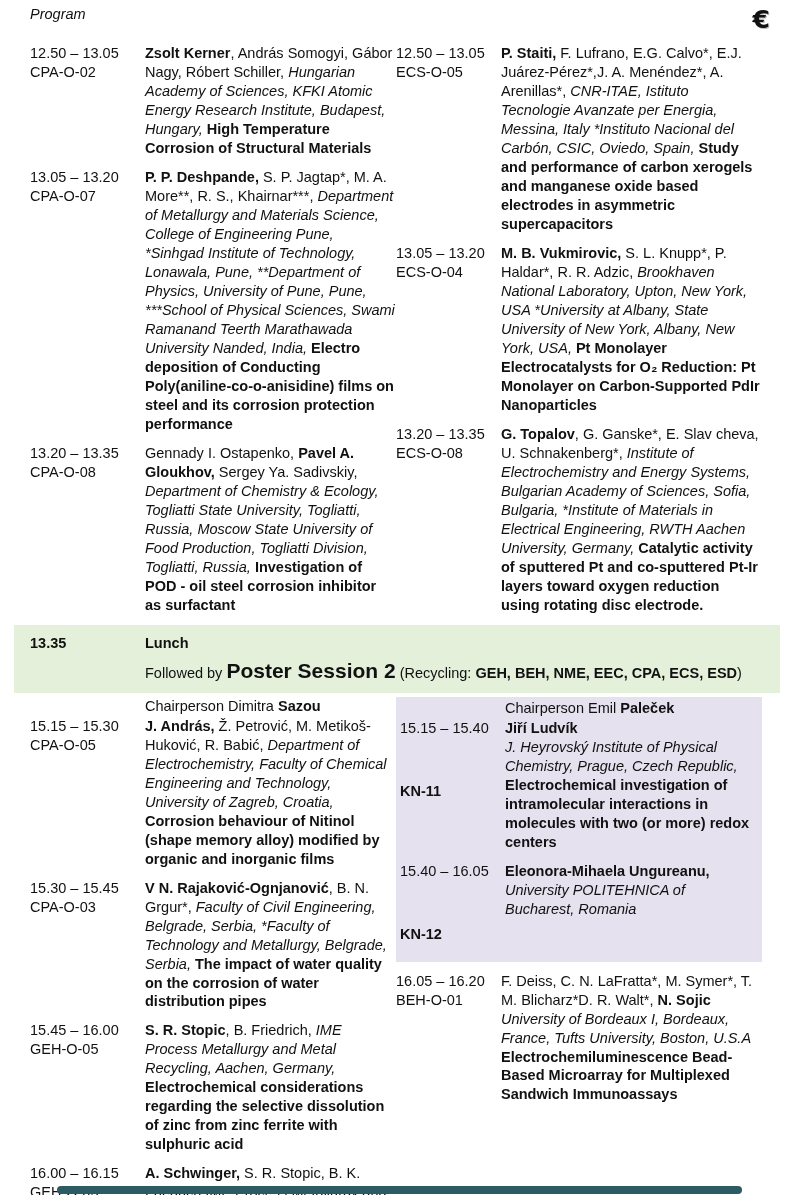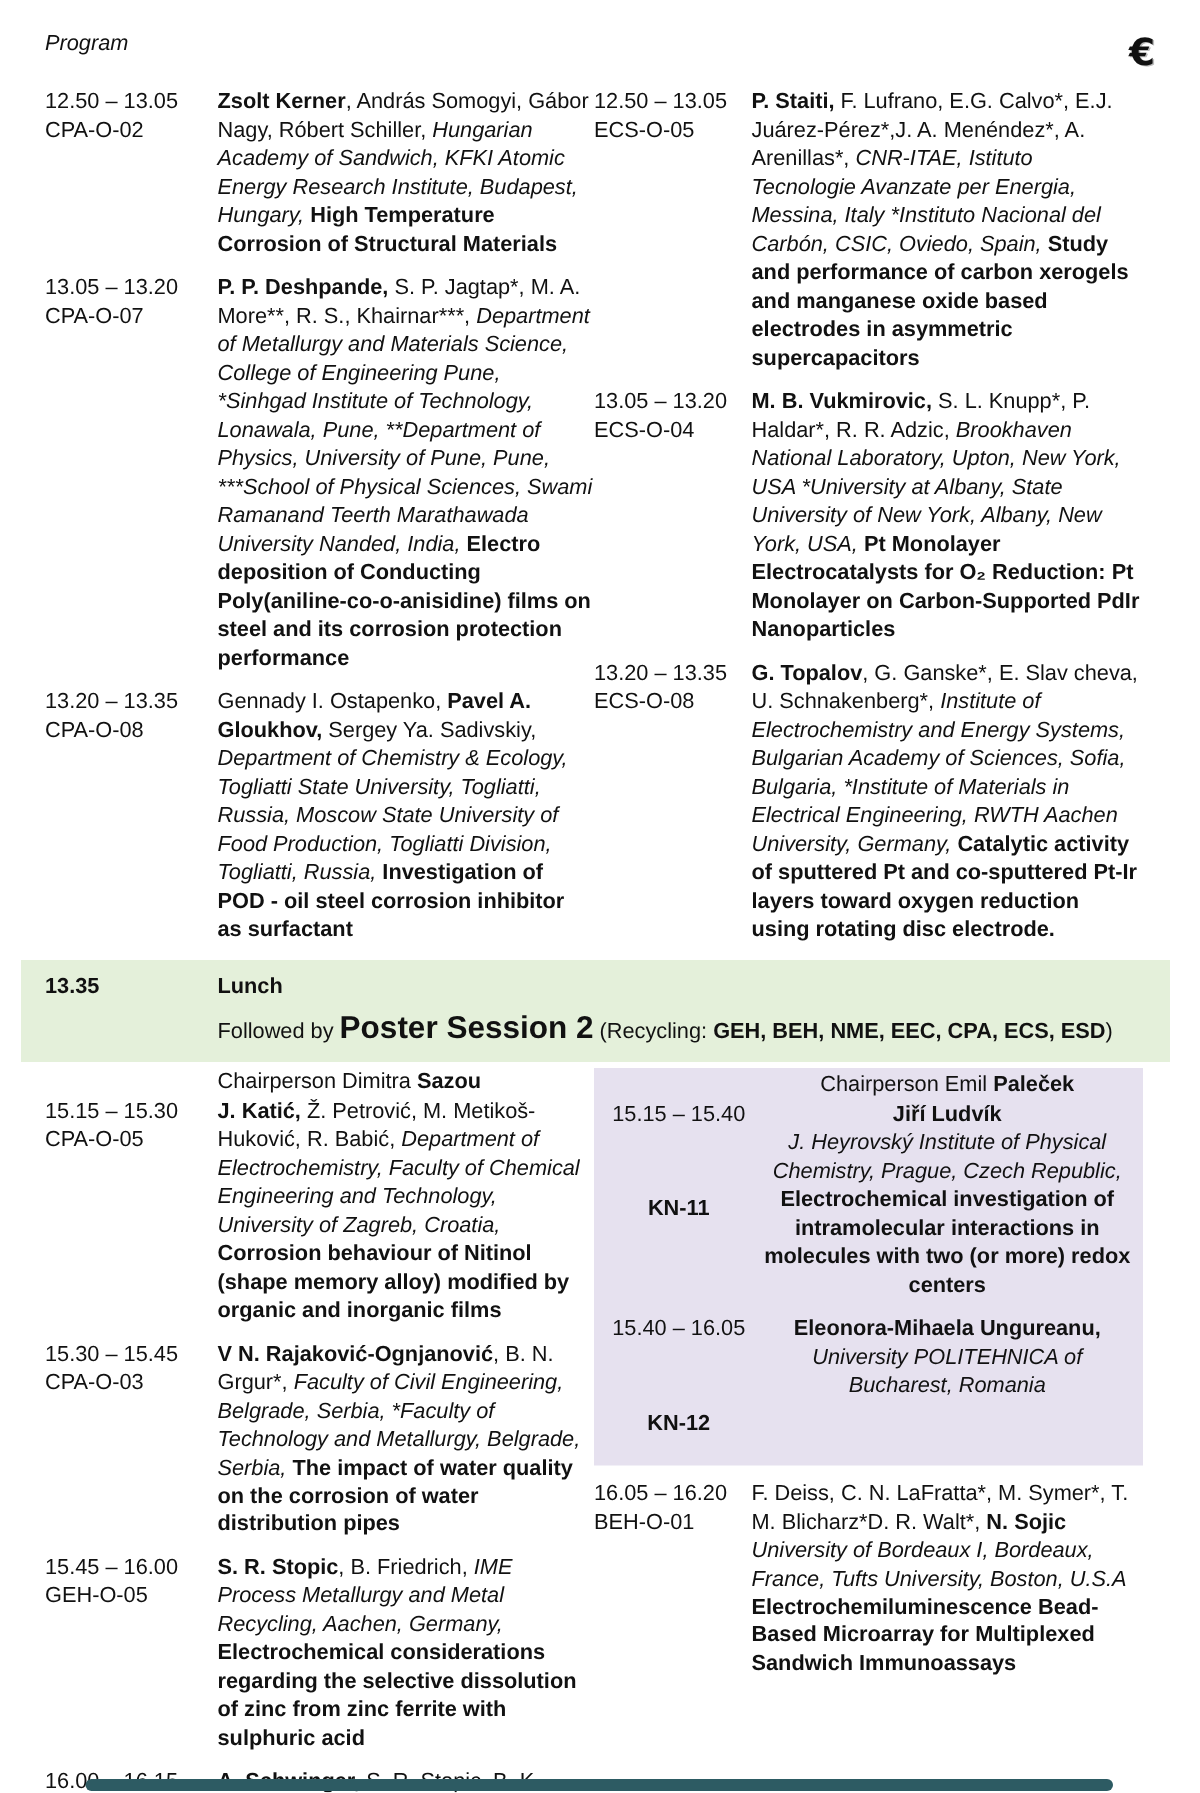--- a/index.html
+++ b/index.html
@@ -12,21 +12,21 @@
     color: #111111;
     font-family: "Liberation Sans", sans-serif;
     font-size: 14.5px;
     line-height: 1.31;
     overflow: hidden;
   }
   .header {
     display: flex;
     justify-content: space-between;
     align-items: flex-start;
-    padding: 20px 30px 0 30px;
+    padding: 5px 30px 0 30px;
   }
   .program-title { font-style: italic; }
   .logo {
     font-family: "DejaVu Sans", sans-serif;
     font-size: 25px;
     font-weight: 700;
     line-height: 1;
     margin-top: 2px;
     text-shadow: 1px 1px 0 #bbbbbb;
   }
@@ -48,21 +48,21 @@
     width: 766px;
     padding: 9px 10px 10px 16px;
     display: flex;
   }
   .lunch-meta { width: 115px; flex: none; font-weight: 700; }
   .lunch-content { flex: 1; }
   .lunch-label { font-weight: 700; }
   .lunch-line2 { margin-top: 5px; }
   .afternoon { margin-top: 4px; }
   .chair-line { margin-left: 115px; margin-bottom: 1px; }
-  .keynote-block { padding: 2px 4px 8px 4px; margin-bottom: 10px; text-align: center; }
+  .keynote-block { padding: 2px 4px 8px 4px; margin-bottom: 10px; }
   .keynote-block .chair-line { margin-left: 105px; }
   .footer-bar {
     position: absolute;
     left: 57px;
     top: 1186px;
     width: 685px;
     height: 8px;
     border-radius: 4px;
   }
 </style>
@@ -76,21 +76,21 @@
     <div class="logo">€</div>
   </div>
 
   <div class="columns">
     <div class="col-left">
   <div class="entry">
     <div class="entry-meta">
       <div>12.50 – 13.05</div>
       <div>CPA-O-02</div>
     </div>
-    <div class="entry-desc"><span class="s-b">Zsolt Kerner</span><span class="s-r">, András Somogyi, Gábor Nagy, Róbert Schiller, </span><span class="s-i">Hungarian Academy of Sandwich, KFKI Atomic Energy Research Institute, Budapest, Hungary, </span><span class="s-b">High Temperature Corrosion of Structural Materials</span></div>
+    <div class="entry-desc"><span class="s-b">Zsolt Kerner</span><span class="s-r">, András Somogyi, Gábor Nagy, Róbert Schiller, </span><span class="s-i">Hungarian Academy of Sciences, KFKI Atomic Energy Research Institute, Budapest, Hungary, </span><span class="s-b">High Temperature Corrosion of Structural Materials</span></div>
   </div>
 
   <div class="entry">
     <div class="entry-meta">
       <div>13.05 – 13.20</div>
       <div>CPA-O-07</div>
     </div>
     <div class="entry-desc"><span class="s-b">P. P. Deshpande,</span><span class="s-r"> S. P. Jagtap*, M. A. More**, R. S., Khairnar***, </span><span class="s-i">Department of Metallurgy and Materials Science, College of Engineering Pune, *Sinhgad Institute of Technology, Lonawala, Pune, **Department of Physics, University of Pune, Pune, ***School of Physical Sciences, Swami Ramanand Teerth Marathawada University Nanded, India, </span><span class="s-b">Electro deposition of Conducting Poly(aniline-co-o-anisidine) films on steel and its corrosion protection performance</span></div>
   </div>
 
@@ -139,21 +139,21 @@
 
   <div class="columns afternoon">
     <div class="col-left">
       <div class="chair-line"><span class="s-r">Chairperson Dimitra </span><span class="s-b">Sazou</span></div>
       <div>
   <div class="entry">
     <div class="entry-meta">
       <div>15.15 – 15.30</div>
       <div>CPA-O-05</div>
     </div>
-    <div class="entry-desc"><span class="s-b">J. Katić,</span><span class="s-r"> Ž. Petrović, M. Metikoš-Huković, R. Babić, </span><span class="s-i">Department of Electrochemistry, Faculty of Chemical Engineering and Technology, University of Zagreb, Croatia, </span><span class="s-b">Corrosion behaviour of Nitinol (shape memory alloy) modified by organic and inorganic films</span></div>
+    <div class="entry-desc"><span class="s-b">J. András,</span><span class="s-r"> Ž. Petrović, M. Metikoš-Huković, R. Babić, </span><span class="s-i">Department of Electrochemistry, Faculty of Chemical Engineering and Technology, University of Zagreb, Croatia, </span><span class="s-b">Corrosion behaviour of Nitinol (shape memory alloy) modified by organic and inorganic films</span></div>
   </div>
 
   <div class="entry">
     <div class="entry-meta">
       <div>15.30 – 15.45</div>
       <div>CPA-O-03</div>
     </div>
     <div class="entry-desc"><span class="s-b">V N. Rajaković-Ognjanović</span><span class="s-r">, B. N. Grgur*, </span><span class="s-i">Faculty of Civil Engineering, Belgrade, Serbia, *Faculty of Technology and Metallurgy, Belgrade, Serbia, </span><span class="s-b">The impact of water quality on the corrosion of water distribution pipes</span></div>
   </div>
 

